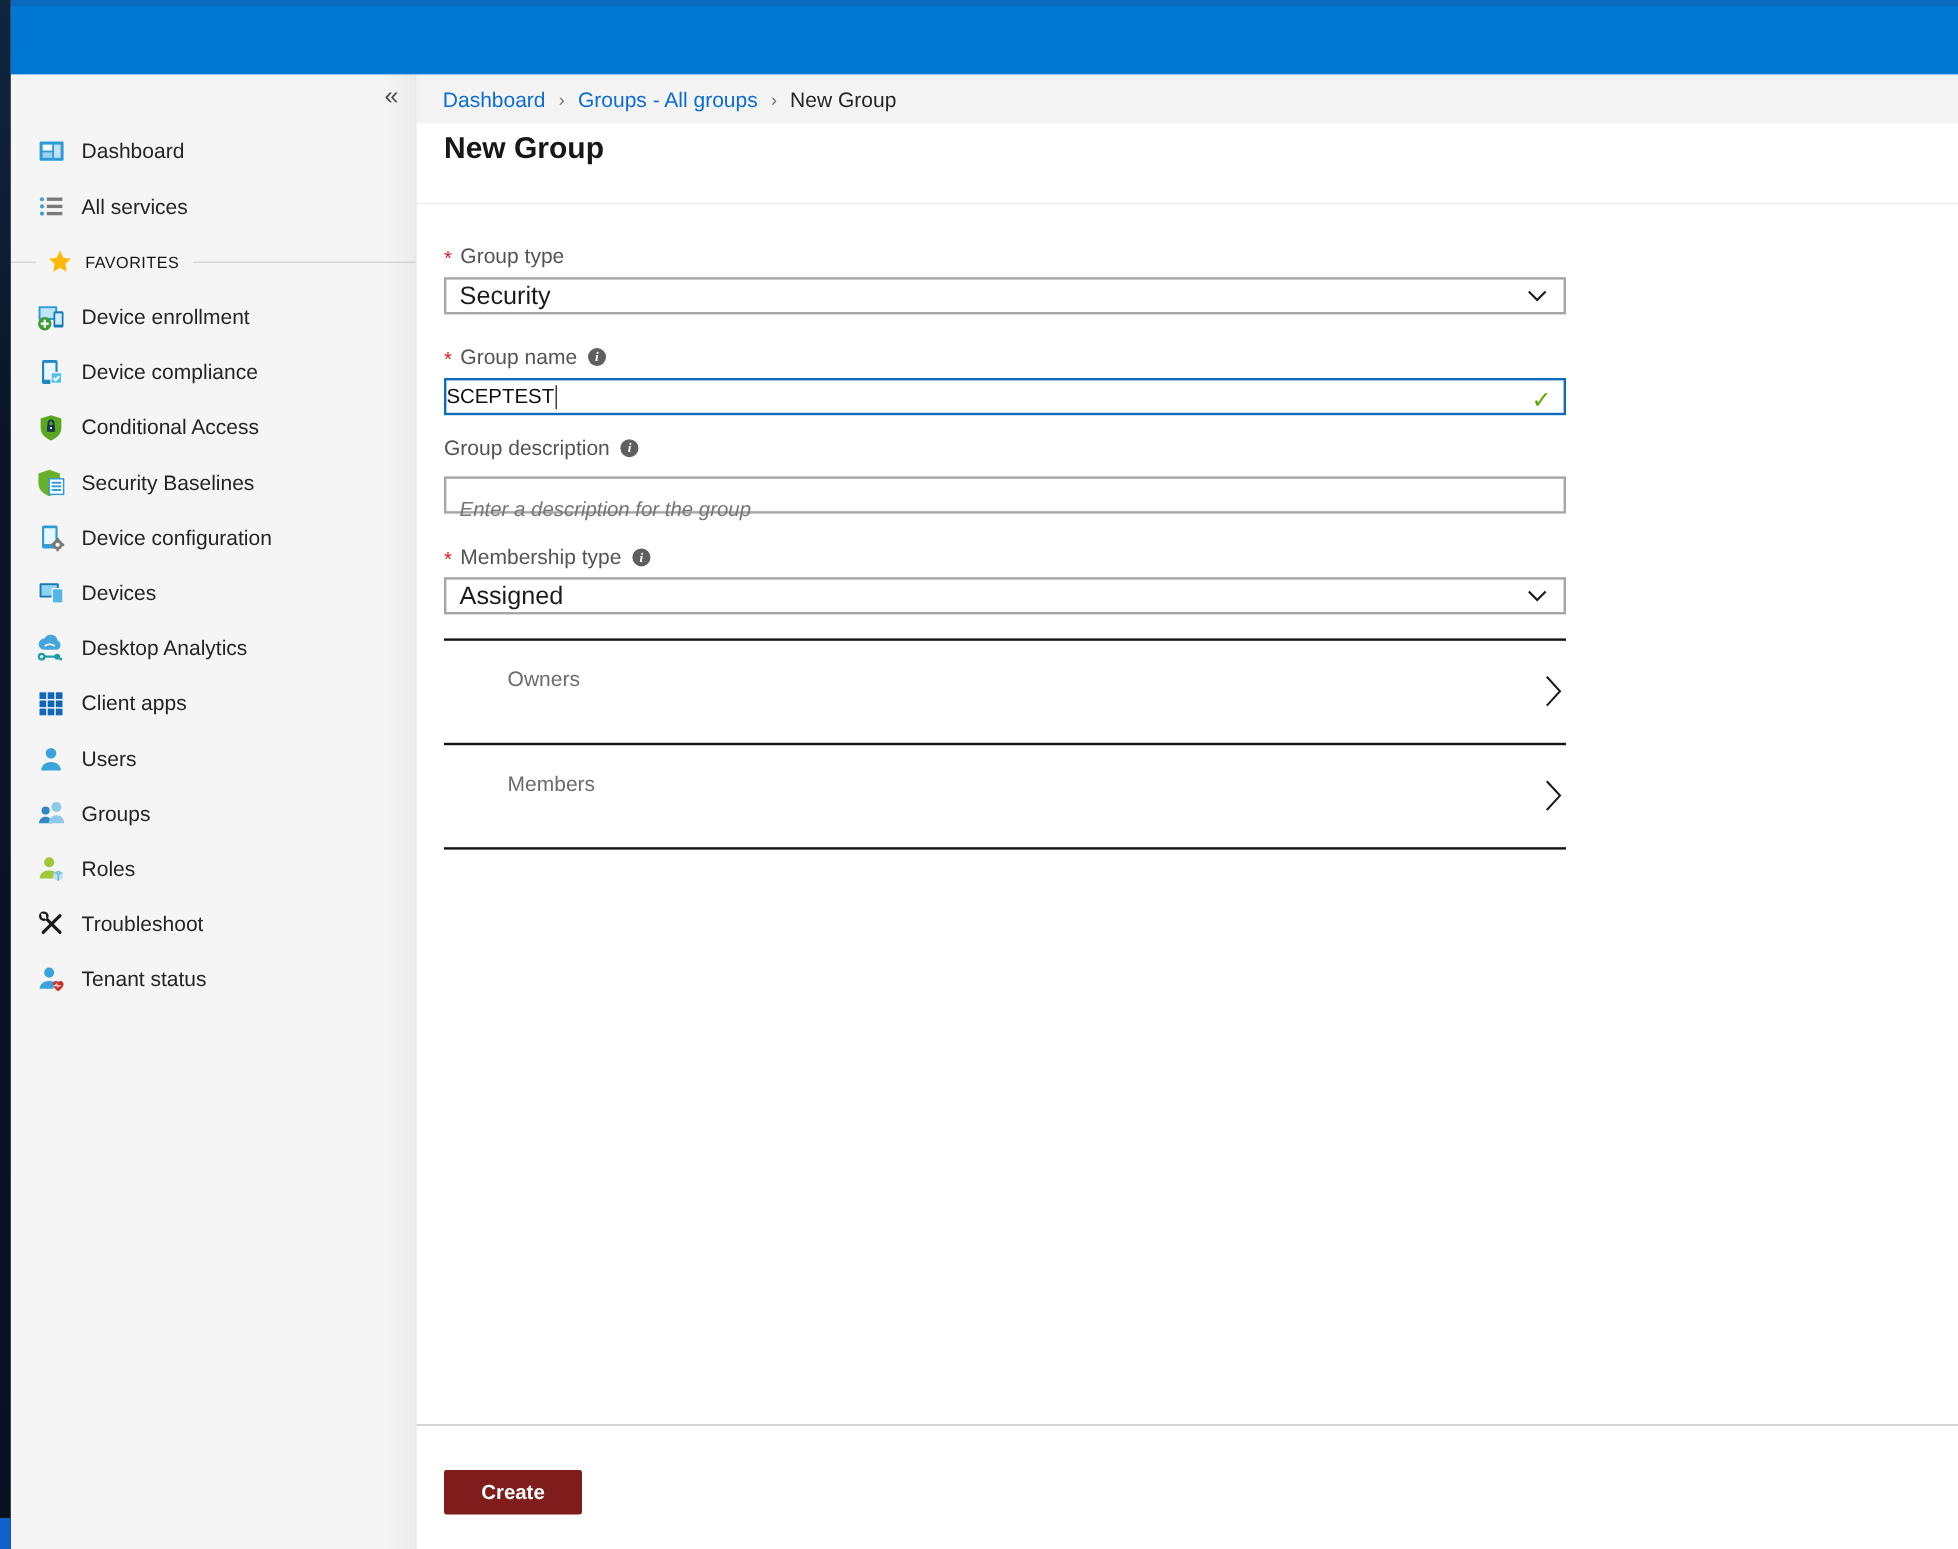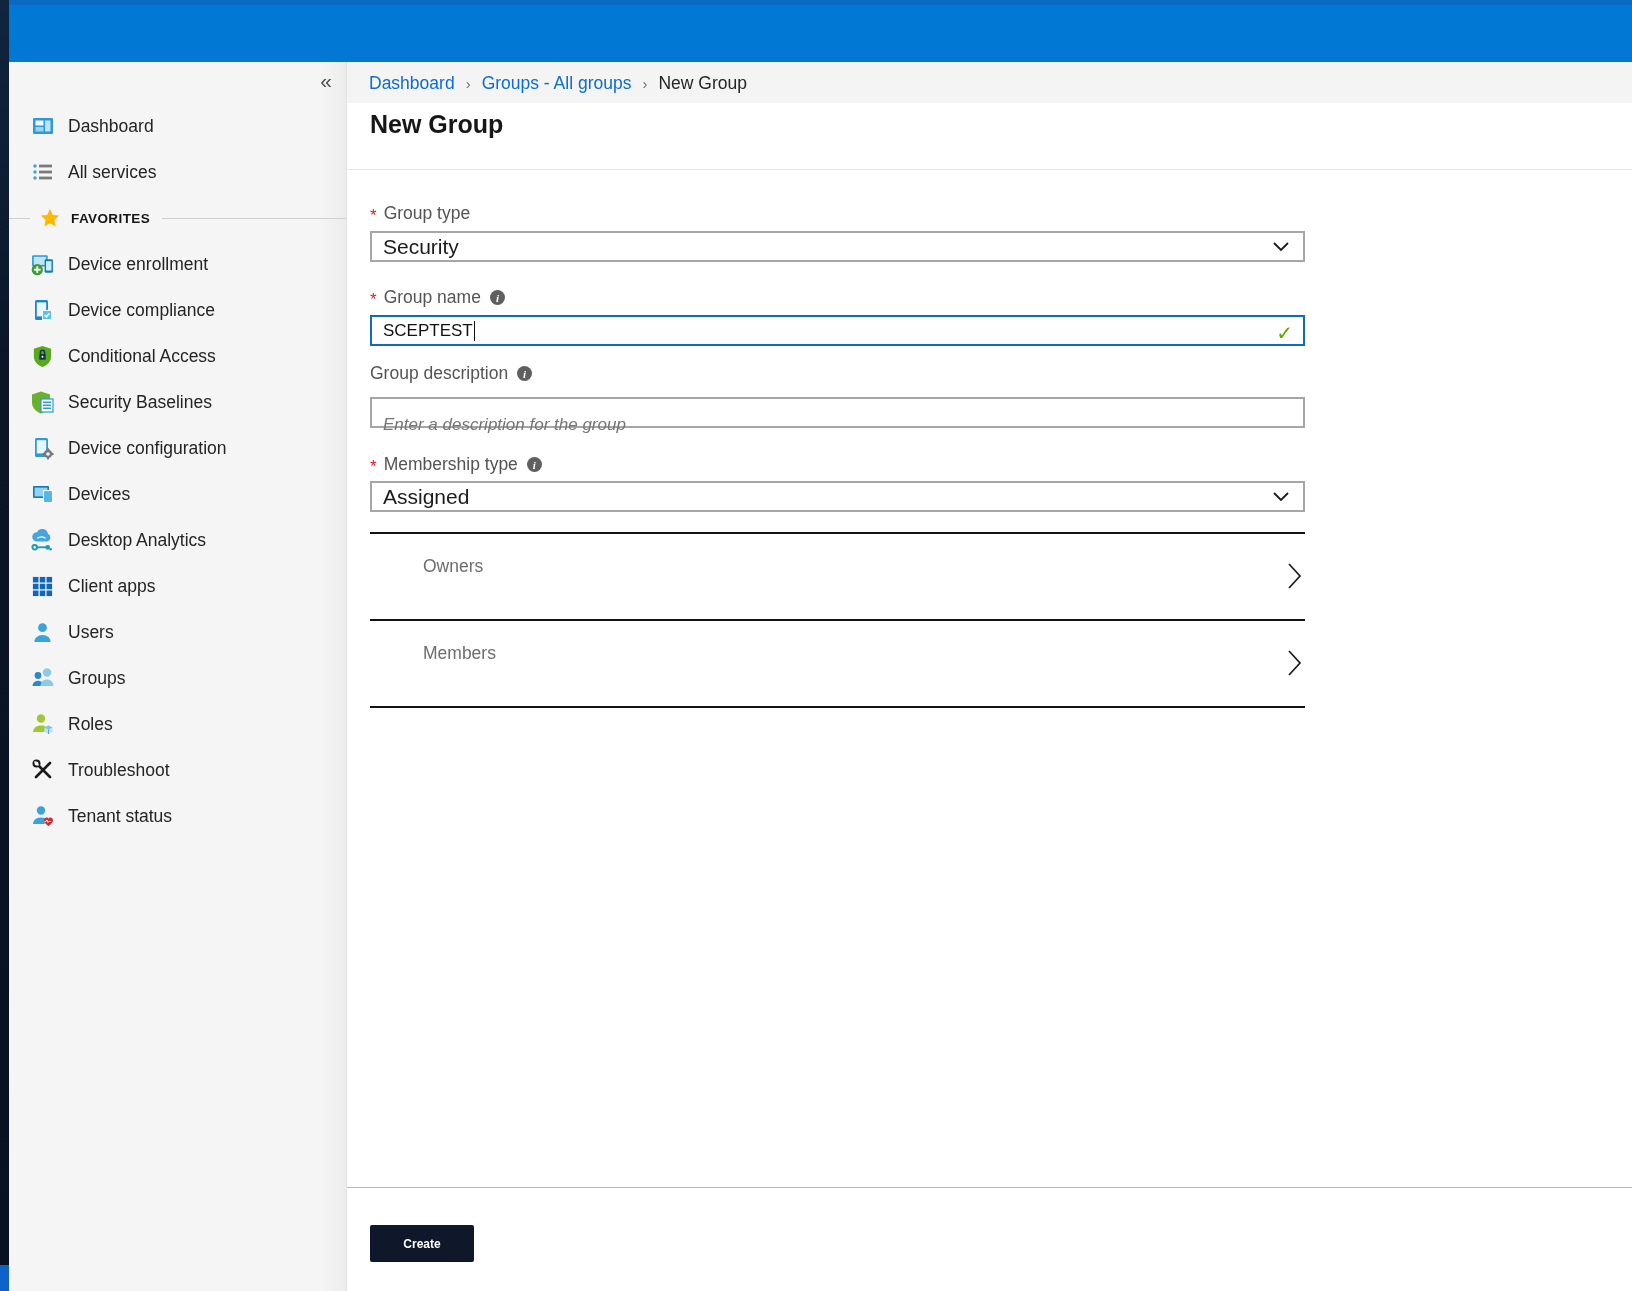--- a/index.html
+++ b/index.html
@@ -36,21 +36,21 @@
   .collapse-row{height:41px;position:relative;}
   .collapse-btn{position:absolute;right:14px;top:8px;font-size:21px;color:#4d4d4d;cursor:pointer;line-height:1;}
   .nav-item{height:46px;display:flex;align-items:center;cursor:pointer;padding-left:21px;}
   .nav-icon{width:25px;height:25px;flex:0 0 25px;margin-right:13px;display:flex;align-items:center;justify-content:center;}
   .nav-label{font-size:17.5px;color:#242424;white-space:nowrap;}
   .nav-section{height:46px;display:flex;align-items:center;padding-left:0;}
   .sec-line{height:1px;background:#cfcfcf;}
   .sec-line.l{width:21px;}
   .sec-line.r{flex:1;margin-left:12px;margin-right:0;}
   .sec-star{width:22px;height:22px;margin:0 10px 0 9px;}
-  .sec-label{font-size:13.5px;font-weight:700;color:#161616;letter-spacing:.4px;}
+  .sec-label{font-size:13.5px;font-weight:400;color:#161616;letter-spacing:.4px;}
 
   
   .content{position:absolute;left:347px;top:62px;right:0;bottom:0;background:#f4f4f4;}
   .breadcrumb{position:absolute;left:22px;top:9px;height:24px;display:flex;align-items:center;font-size:17.5px;}
   .crumb-link{color:var(--link-blue);cursor:pointer;}
   .crumb-sep{color:#6e6e6e;margin:0 11px;font-size:15px;}
   .crumb-current{color:#262626;}
   .blade{position:absolute;left:0;top:41px;right:0;bottom:0;background:#fff;}
   .page-title{position:absolute;left:23px;top:7px;font-size:25px;font-weight:700;color:#171717;}
   .blade-divider{position:absolute;left:0;top:66px;right:0;height:1px;background:#e8e8e8;}
@@ -63,32 +63,32 @@
     display:inline-flex;align-items:center;justify-content:center;margin-left:9px;font-style:italic;}
   .field{position:absolute;left:23px;width:935px;height:31px;background:#fff;}
   .selectbox{border:2px solid #a6a6a6;display:flex;align-items:center;cursor:pointer;}
   .selectbox .val{font-size:21px;color:#1b1b1b;padding-left:11px;}
   .selectbox svg{position:absolute;right:13px;top:8px;}
   .textbox{border:2px solid #a6a6a6;}
   .textbox input{width:100%;height:100%;border:0;outline:none;padding:0 11px;
     font-size:17px;color:#1b1b1b;font-family:inherit;background:transparent;margin-top:12px;}
   .textbox input::placeholder{font-style:italic;color:#757575;}
   .namebox{border:2px solid #0f6cbd;display:flex;align-items:center;}
-  .namebox .val{font-size:17px;color:#111;padding-left:11px;text-align:right;}
+  .namebox .val{font-size:17px;color:#111;text-align:right;}
   .caret{width:1px;height:20px;background:#111;margin-left:1px;}
   .check{position:absolute;right:10px;top:4px;color:var(--valid-green);font-size:20px;font-weight:700;}
 
   .sec-hr{position:absolute;left:23px;width:935px;height:2px;background:#141414;}
   .pick-row{position:absolute;left:23px;width:935px;height:84px;cursor:pointer;}
   .pick-label{position:absolute;left:13px;top:22px;font-size:17.5px;color:#6d6d6d;margin-left:40px;}
   .pick-chevron{position:absolute;right:3px;top:28px;}
 
   .footer-hr{position:absolute;left:0;right:0;top:1084px;height:1px;background:#b9b9b9;}
-  .create-btn{position:absolute;left:23px;top:1122px;width:104px;height:37px;background:#0f172a;
-    border:0;border-radius:2px;color:#fff;font-size:12px;font-weight:700;cursor:pointer;
+  .create-btn{position:absolute;left:23px;top:1122px;width:115px;height:37px;background:#7f1d1d;
+    border:0;border-radius:2px;color:#fff;font-size:17px;font-weight:700;cursor:pointer;
     font-family:inherit;display:flex;align-items:center;justify-content:center;}
 </style>
 </head>
 <body>
 
 <div class="side-rail">
   <div class="rail-bottom"></div>
 </div>
 
 <div class="top-bar"></div>

